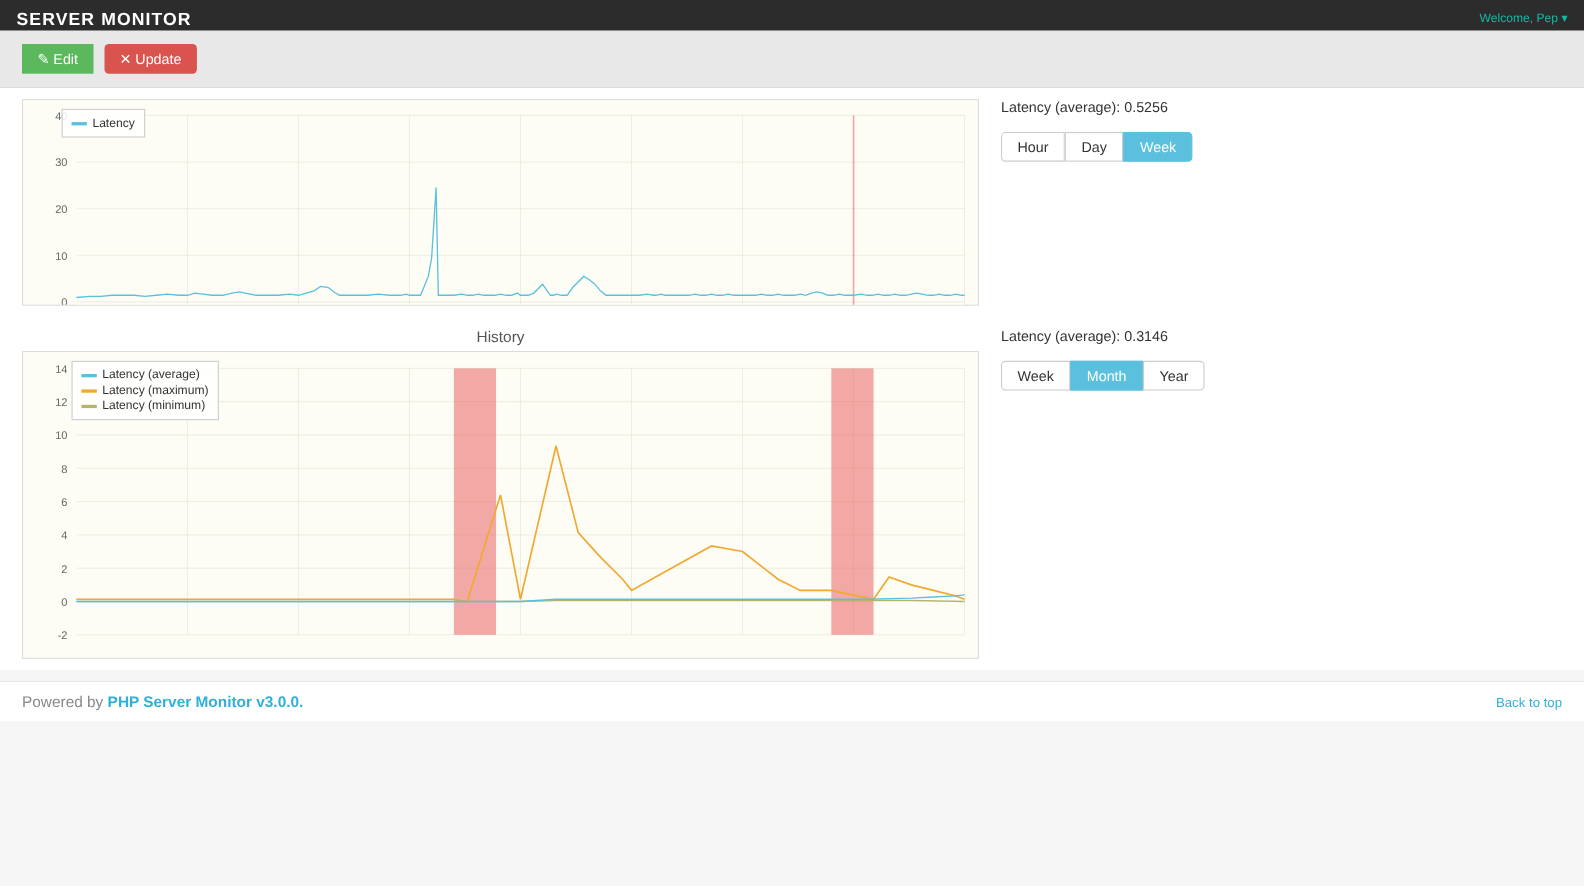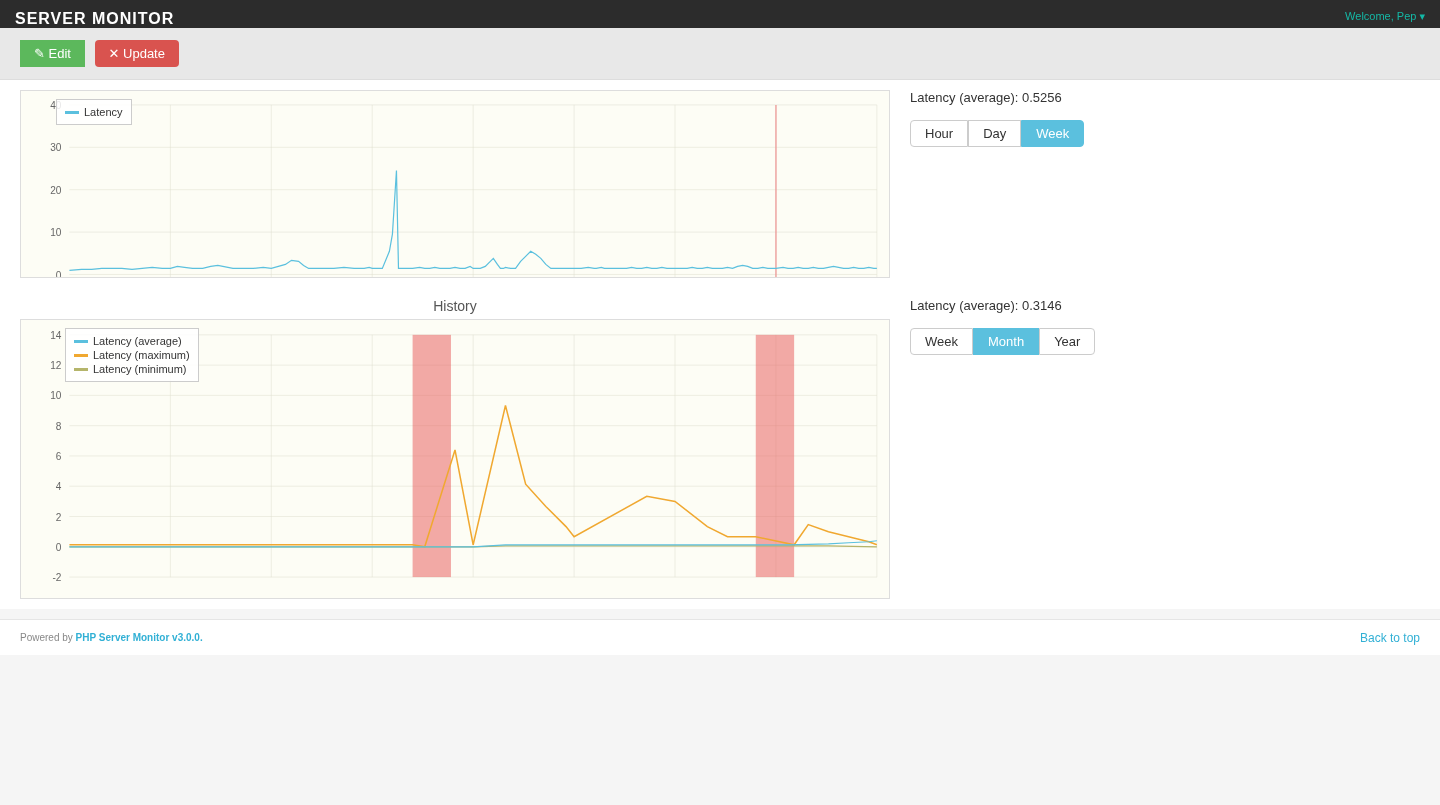--- a/index.html
+++ b/index.html
@@ -155,21 +155,21 @@
     
     .footer {
       background: #fff;
       border-top: 1px solid #e5e5e5;
       padding: 10px 20px;
       display: flex;
       justify-content: space-between;
       align-items: center;
       margin-top: 10px;
     }
-    .footer-left { font-size: 10px; color: #888; }
+    .footer-left { font-size: 14px; color: #888; }
     .footer-left a { color: #31b0d5; text-decoration: none; font-weight: bold; }
     .footer-right a { color: #31b0d5; text-decoration: none; font-size: 12px; }
   </style>
 </head>
 <body>
 
 <div class="navbar">
   <div class="navbar-brand">SERVER MONITOR</div>
   <div class="nav-right">Welcome, Pep ▾</div>
 </div>

